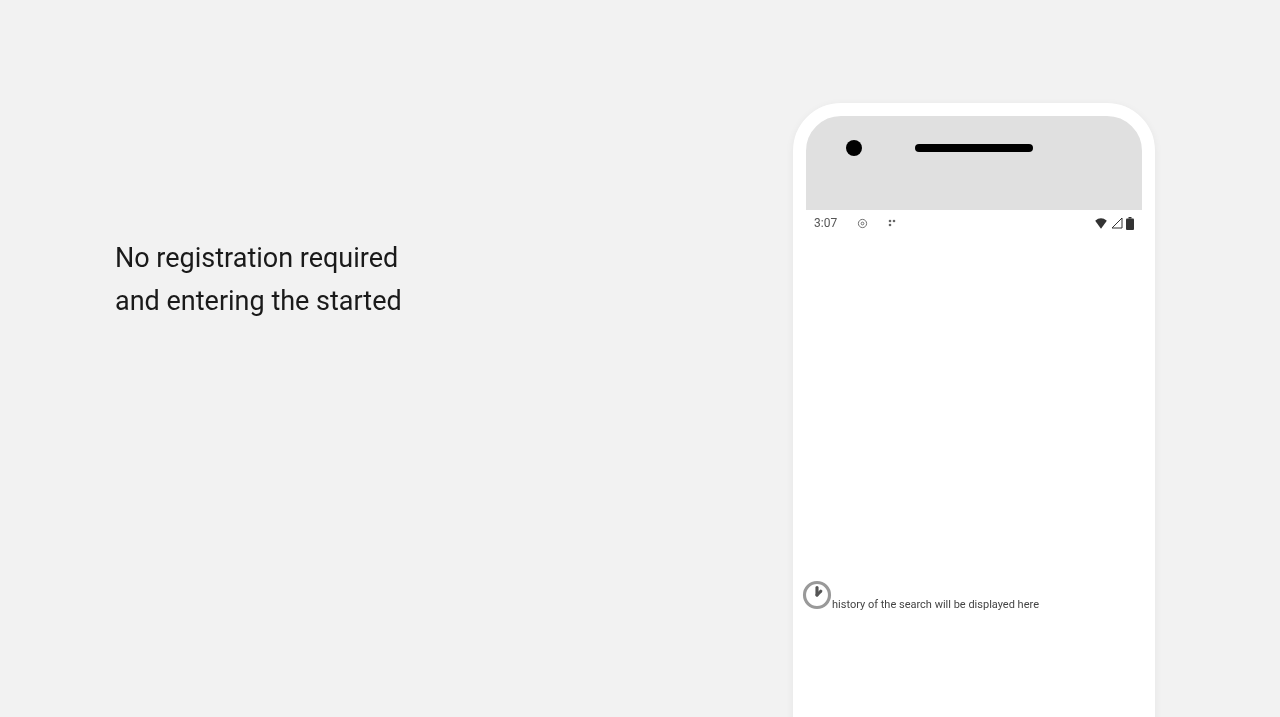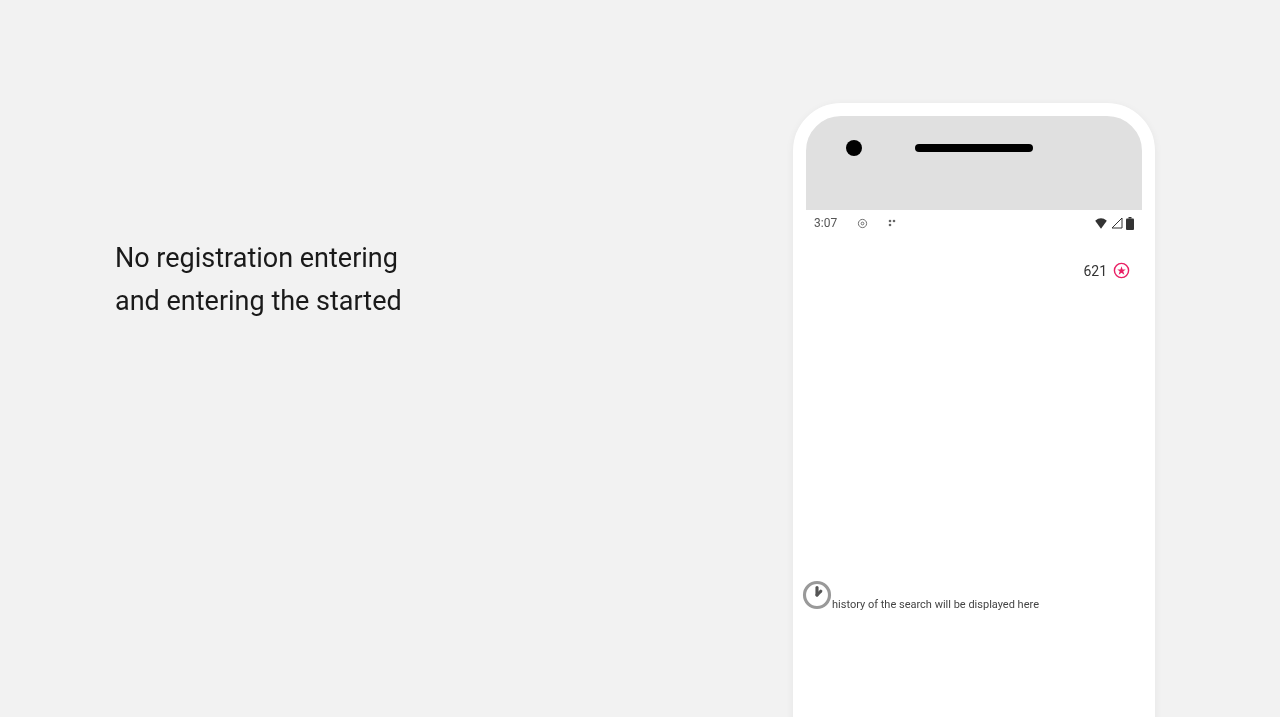--- a/index.html
+++ b/index.html
@@ -141,21 +141,21 @@
       font-size: 11px;
       color: #444;
       text-align: center;
     }
   </style>
 </head>
 <body>
 
 <div class="left-content">
   <div class="subline">
-    <div>No registration entering</div>
+    <div>No registration required</div>
     <div>and entering the started</div>
   </div>
 </div>
 
 <div class="phone-frame">
   <div class="phone-top">
     <div class="phone-camera"></div>
     <div class="phone-speaker"></div>
   </div>
 
@@ -190,29 +190,20 @@
         </span>
         <span class="status-icon-small">
           <svg width="8" height="13" viewBox="0 0 8 13">
               <rect x="2.5" y="0" width="3" height="1.5" fill="#333"></rect>
               <rect x="0" y="1.5" width="8" height="11.5" rx="1" fill="#333"></rect>
             </svg>
         </span>
       </div>
     </div>
 
-    <div class="points-row">
-      <span class="points-value">621</span>
-      <span class="star-badge">
-        <svg width="17" height="17" viewBox="0 0 24 24">
-          <circle cx="12" cy="12" r="10" fill="none" stroke="#e91e63" stroke-width="2"></circle>
-          <path d="M12 6 L13.5 10.5 L18 10.5 L14.5 13.2 L16 18 L12 15 L8 18 L9.5 13.2 L6 10.5 L10.5 10.5 Z" fill="#e91e63"></path>
-        </svg>
-      </span>
-    </div>
 
 
     <div class="empty-state">
       <div class="clock-icon">
         <svg width="30" height="30" viewBox="0 0 24 24">
           <circle cx="12" cy="12" r="10" fill="none" stroke="#999" stroke-width="2.5"></circle>
           <line x1="12" y1="12" x2="12" y2="6" stroke="#555" stroke-width="2.5" stroke-linecap="round"></line>
           <line x1="12" y1="12" x2="15" y2="9" stroke="#555" stroke-width="2.5" stroke-linecap="round"></line>
         </svg>
       </div>

